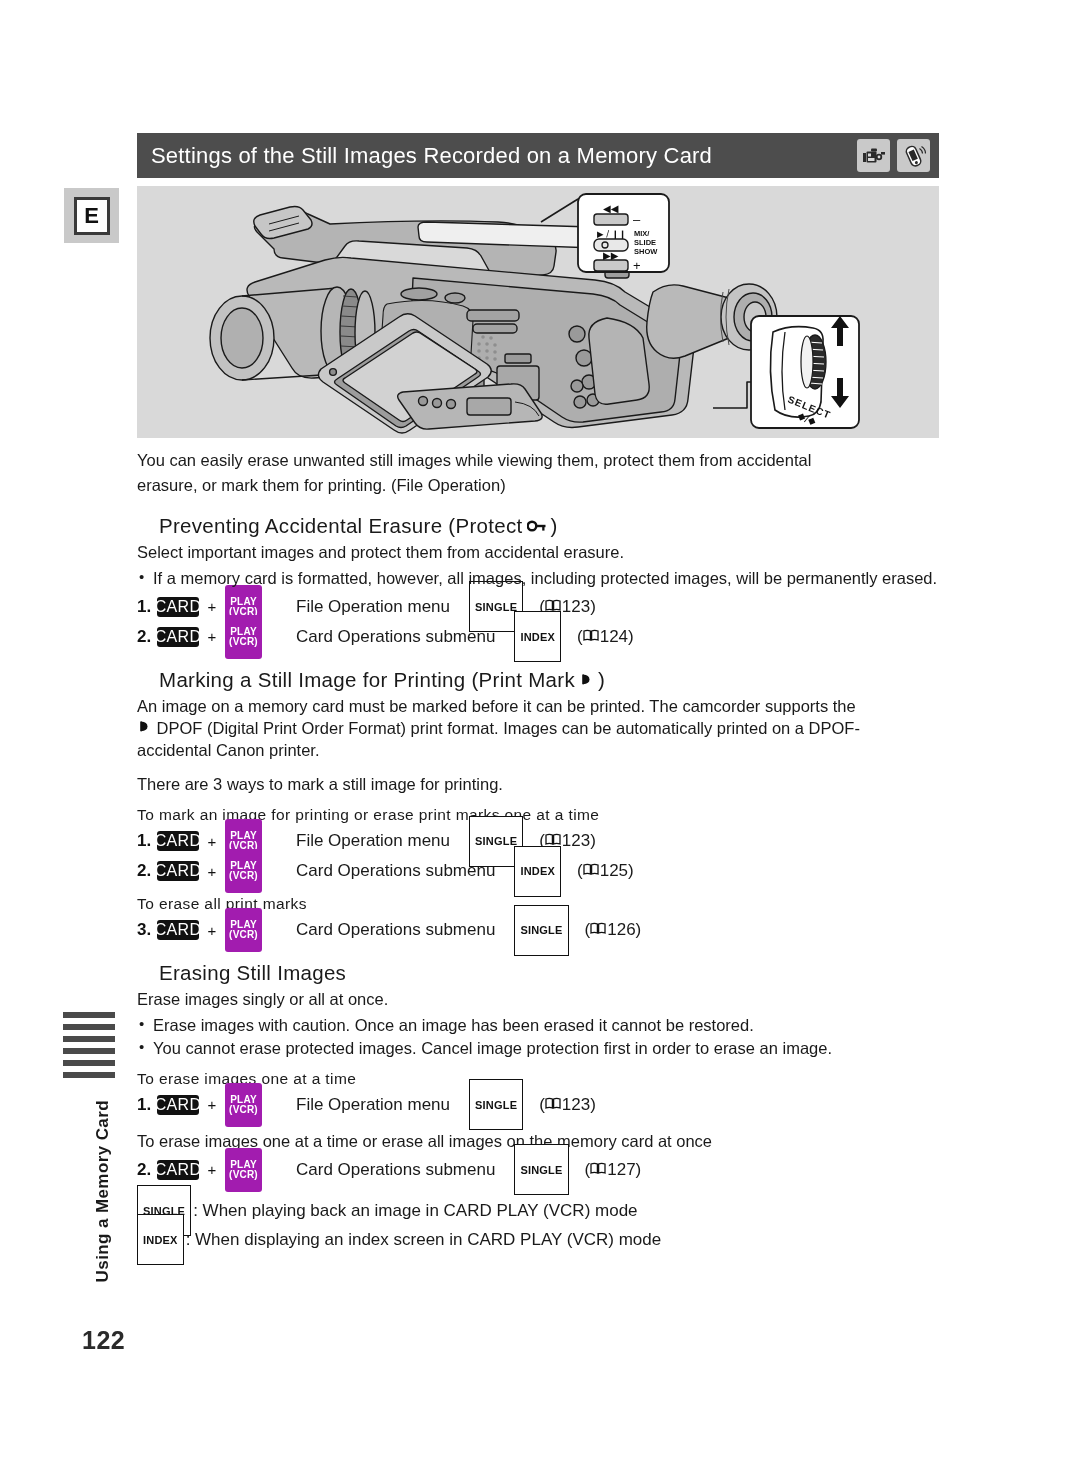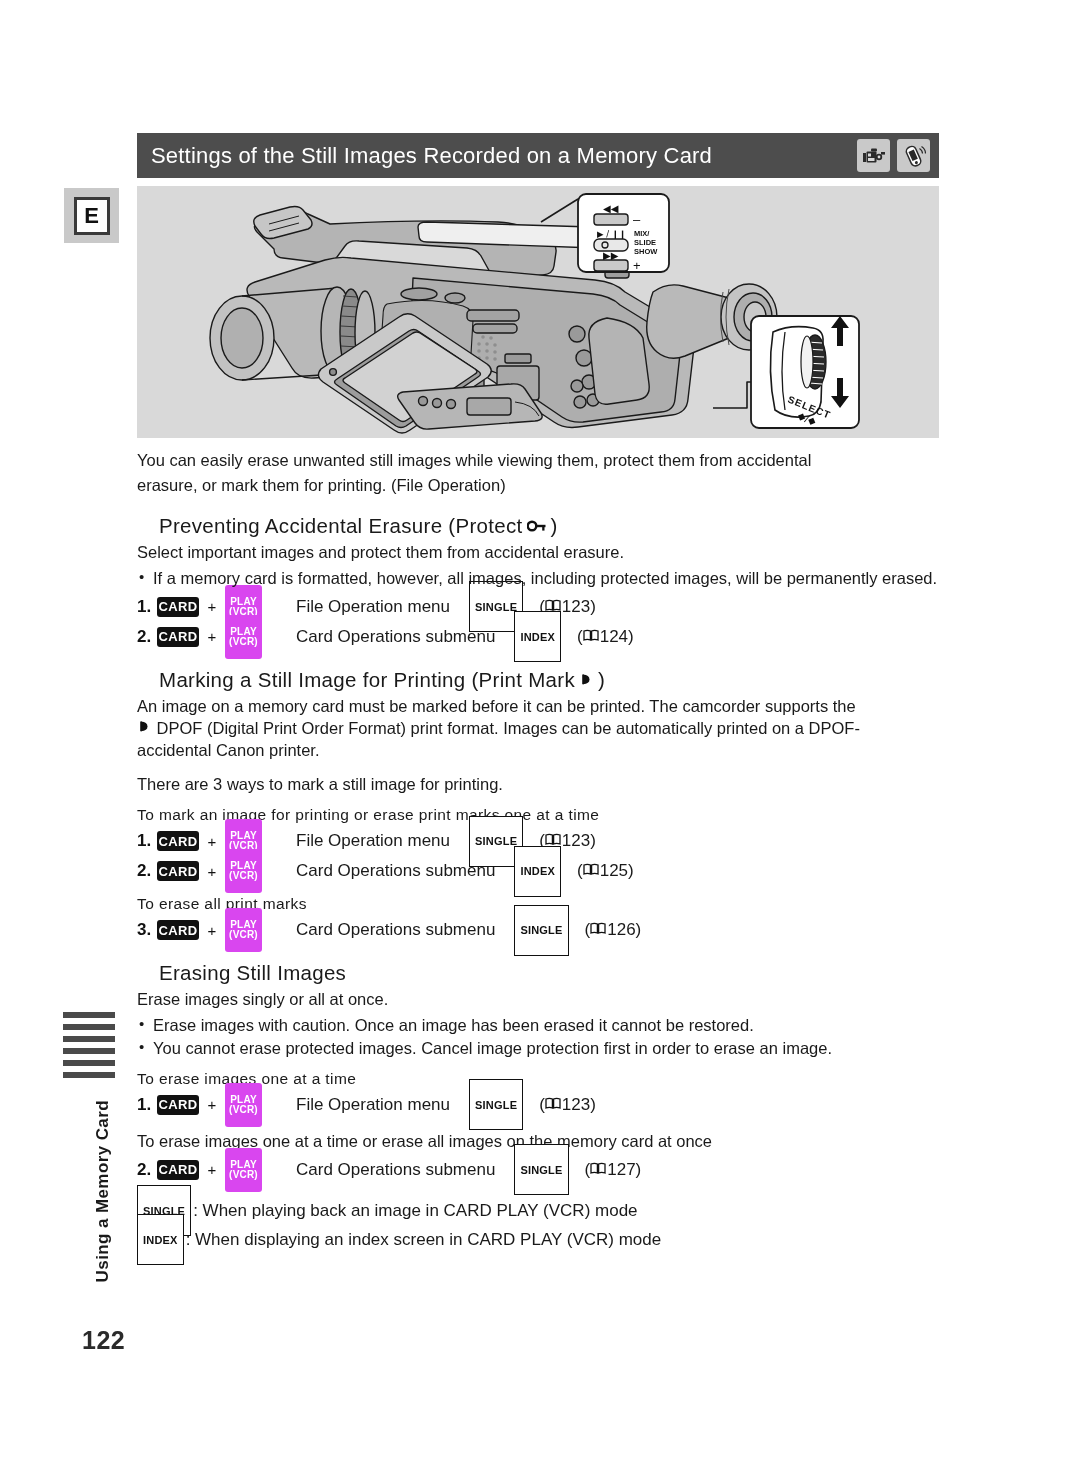--- a/index.html
+++ b/index.html
@@ -91,27 +91,27 @@
 
   
   .steps{margin:3px 0 0 0;}
   .step{display:flex;align-items:center;height:28px;margin-bottom:2px;}
   .step-no{
     width:20px;font-size:17px;font-weight:bold;color:#111;flex:none;
   }
   .badge-card{
     display:inline-flex;align-items:center;justify-content:center;
     background:#111;color:#fff;border-radius:3px;
-    width:42px;height:20px;font-size:13px;font-weight:bold;
+    width:42px;height:20px;font-size:16px;font-weight:normal;
     letter-spacing:.3px;flex:none;
   }
   .plus{width:26px;text-align:center;font-size:15px;color:#111;flex:none;}
   .badge-play{
     display:inline-flex;flex-direction:column;align-items:center;justify-content:center;
-    background:#d946ef;color:#fff;border-radius:3px;
+    background:#a21caf;color:#fff;border-radius:3px;
     width:37px;height:44px;flex:none;line-height:1.02;
   }
   .badge-play span{font-size:10px;font-weight:bold;letter-spacing:.2px;}
   .step-text{
     margin-left:34px;font-size:17px;color:#1a1a1a;
     display:flex;align-items:center;white-space:nowrap;gap:12px;
   }
   .badge-mode{
     display:inline-flex;align-items:center;justify-content:center;
     border:1.6px solid #111;background:#fff;color:#111;

